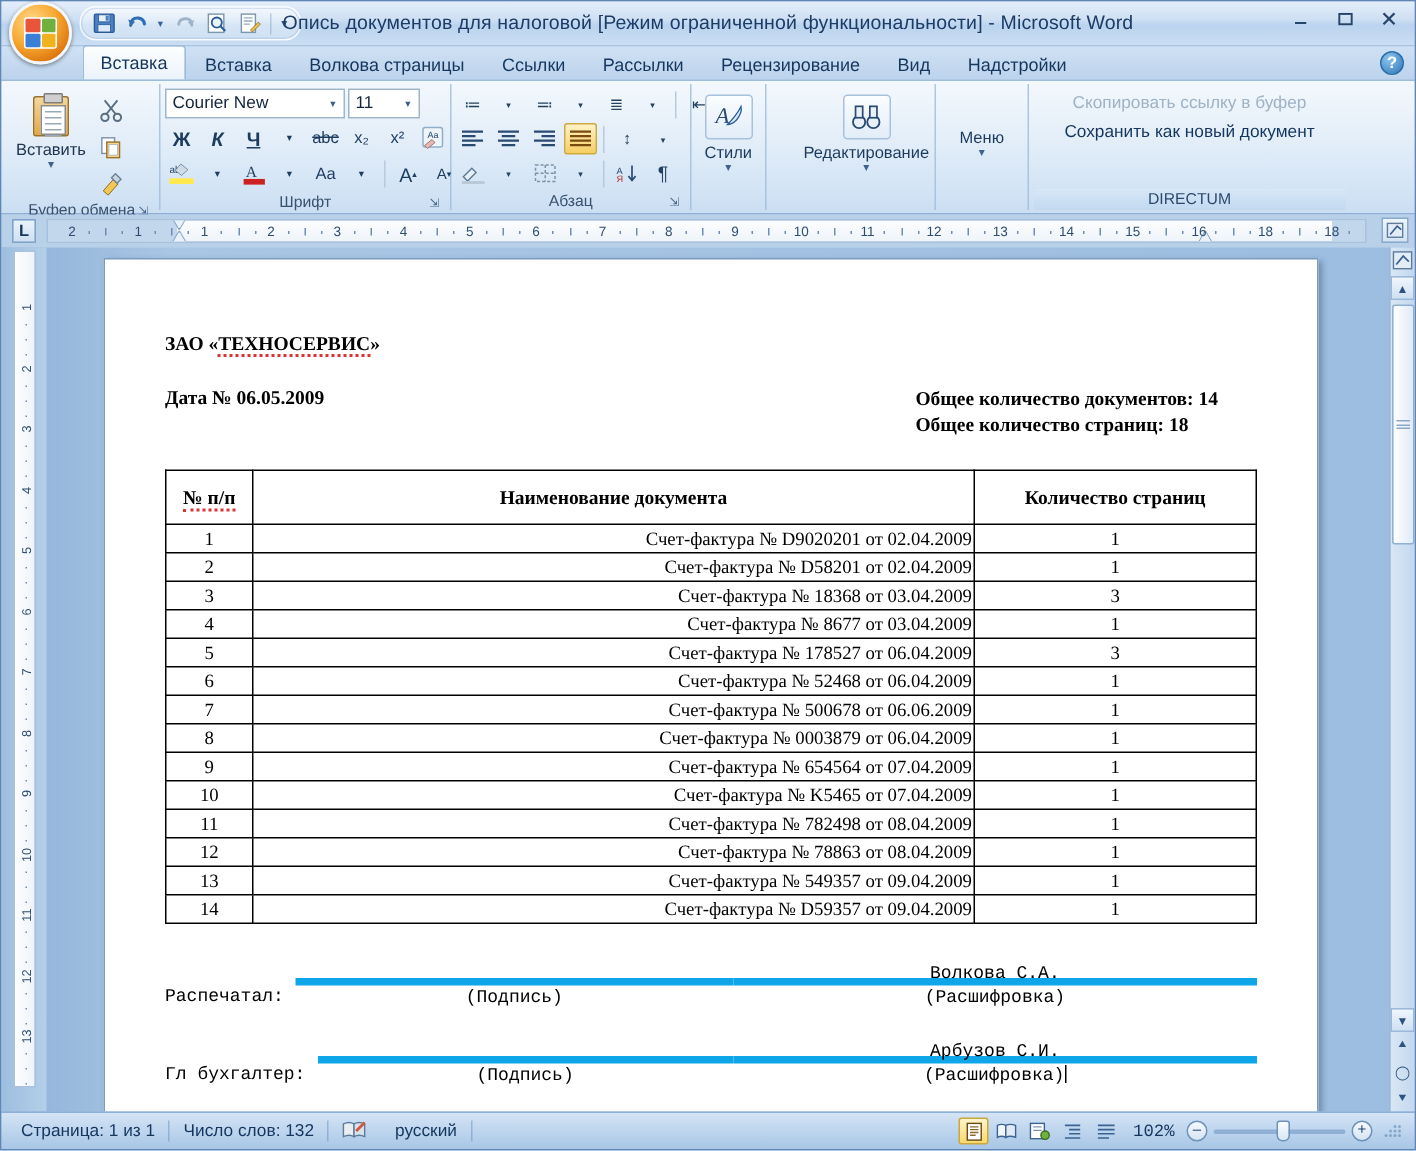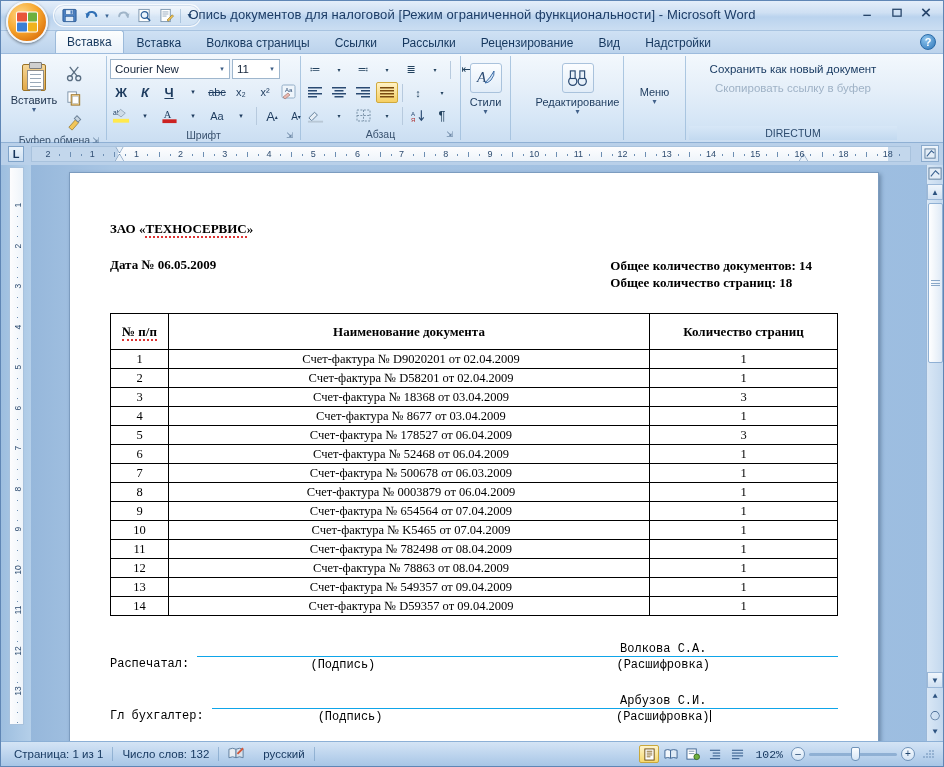--- a/index.html
+++ b/index.html
@@ -359,38 +359,38 @@
   table.doc th, table.doc td {
     border:1px solid #000;
     font-size:12.5px;
   }
   table.doc thead th {
     font-weight:bold; text-align:center;
     height: 36px;
     font-size:13px;
   }
   table.doc td.c1 { width:58px; text-align:center; height: 19px; }
-  table.doc td.c2 { padding-left:5px; text-align:center; }
+  table.doc td.c2 { padding-left:5px; text-align:right; }
   table.doc td.c3 { width:188px; text-align:center; }
   table.doc th.h1 { width:58px; }
   table.doc th.h3 { width:188px; }
 
   .sigblock {
     margin-top: 26px;
     font-family:"Liberation Mono", monospace;
     font-size:12px;
   }
   .sigrow { display:flex; margin-top: 6px; }
   .sigrow.second { margin-top: 22px; }
   .sig-left { width: 52%; display:flex; align-items:flex-end; }
   .sig-right { width: 48%; display:flex; align-items:flex-end; }
   .sig-label { white-space:nowrap; padding-right:8px; padding-bottom:1px; }
   .sig-line { flex:1; }
   .sig-underline {
-    border-bottom:1px solid #0ea5e9;
+    border-bottom:5px solid #0ea5e9;
     height: 15px;
     text-align:center;
     font-size:12px;
   }
   .sig-caption { text-align:center; font-size:12px; margin-top:1px; }
   .caret-bar { display:inline-block; width:1px; height:12px; background:#000; vertical-align:-2px; }
 
   
   .vscroll {
     width: 17px;
@@ -780,22 +780,22 @@
 
     <div class="group g-big3">
       <div class="bigbtn" style="padding-top:26px">
         <div class="biglabel">Меню</div>
         <div class="arrow-dn">▾</div>
       </div>
     </div>
 
     <div class="group g-dir">
       <div class="group-body" style="flex-direction:column; align-items:center; padding-top:3px;">
+        <div class="dir-item disabled">Скопировать ссылку в буфер</div>
         <div class="dir-item">Сохранить как новый документ</div>
-        <div class="dir-item disabled">Скопировать ссылку в буфер</div>
       </div>
       <div class="dir-label">DIRECTUM</div>
     </div>
   </div>
 
   <div class="ruler-row">
     <div class="ruler-corner">
       <div class="tabsel">L</div>
     </div>
     <div class="hruler" id="hruler">
@@ -1004,21 +1004,21 @@
                 <td class="c2">Счет-фактура № 178527 от 06.04.2009</td>
                 <td class="c3">3</td>
               </tr>
               <tr>
                 <td class="c1">6</td>
                 <td class="c2">Счет-фактура № 52468 от 06.04.2009</td>
                 <td class="c3">1</td>
               </tr>
               <tr>
                 <td class="c1">7</td>
-                <td class="c2">Счет-фактура № 500678 от 06.03.2009</td>
+                <td class="c2">Счет-фактура № 500678 от 06.06.2009</td>
                 <td class="c3">1</td>
               </tr>
               <tr>
                 <td class="c1">8</td>
                 <td class="c2">Счет-фактура № 0003879 от 06.04.2009</td>
                 <td class="c3">1</td>
               </tr>
               <tr>
                 <td class="c1">9</td>
                 <td class="c2">Счет-фактура № 654564 от 07.04.2009</td>

